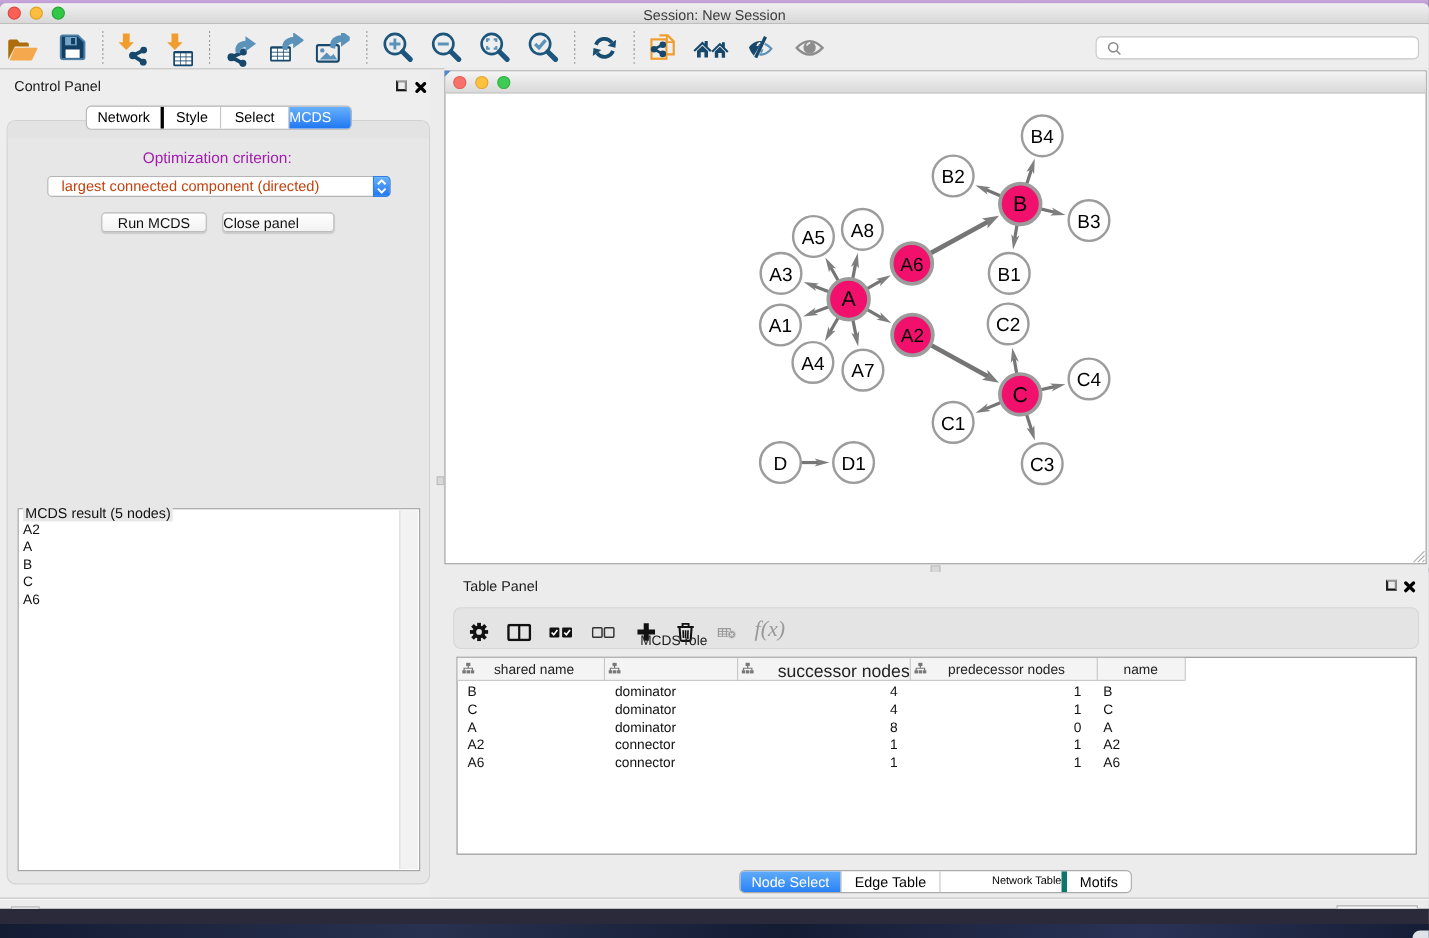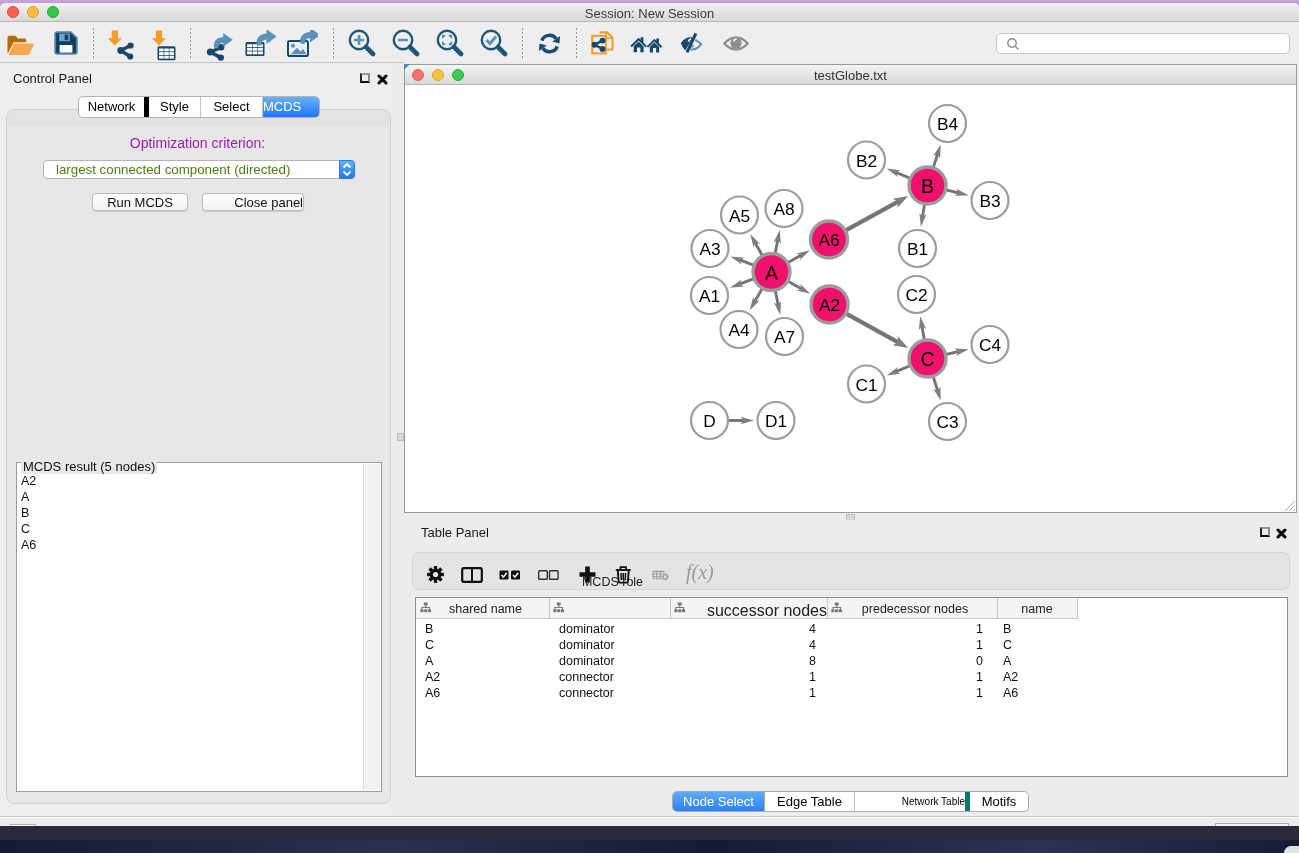--- a/index.html
+++ b/index.html
@@ -146,49 +146,48 @@
     </svg>
 <div class="abs" style="left:0;top:61px;width:391px;height:752px;background:#eeeeee"></div>
 <div class="abs" style="left:13px;top:68px;font-size:13px;color:#1a1a1a">Control Panel</div>
 <div class="abs" style="left:360px;top:70px;width:10px;height:10px;border-top:2px solid #999;border-left:2px solid #222;border-right:2px solid #888;border-bottom:2px solid #111"></div>
 <svg class="abs" style="left:377px;top:71px" width="11" height="11" viewBox="0 0 11 11">
       <path d="M2 2 L9 9 M9 2 L2 9" stroke="#000" stroke-width="3" stroke-linecap="round"></path>
     </svg>
 <div class="abs" style="left:6px;top:106px;width:385px;height:695px;background:#e7e7e7;border:1px solid #d2d2d2;border-radius:8px"></div>
 <div class="abs" style="left:7px;top:107px;width:383px;height:16px;background:#e3e3e3;border-radius:8px 8px 0 0"></div>
 <div class="abs" style="left:78px;top:93px;width:242px;height:22px;background:#fff;border:1px solid #b4b4b4;border-radius:5px;overflow:hidden;display:flex">
-<div style="width:70px;border-right:5px solid #000000;text-align:center;font-size:13px;line-height:20px">Network</div>
+<div style="width:70px;border-right:3px solid #000000;text-align:center;font-size:13px;line-height:20px">Network</div>
 <div style="width:52px;border-right:1px solid #c4c4c4;text-align:center;font-size:13px;line-height:20px">Style</div>
 <div style="width:62px;border-right:1px solid #c4c4c4;text-align:center;font-size:13px;line-height:20px">Select</div>
 <div style="flex:1;background:linear-gradient(#67b1fb,#2077f2);color:#fff;font-size:13px;line-height:20px">MCDS</div>
 </div>
 <div class="abs" style="left:0;top:132px;width:395px;text-align:center;font-size:14px;color:#a21caf">Optimization criterion:</div>
 <div class="abs" style="left:43px;top:157px;width:312px;height:19px;background:#fff;border:1px solid #b5b5b5;border-radius:4px"></div>
-<div class="abs" style="left:56px;top:159px;font-size:13.3px;color:#4d7c0f">largest connected component (directed)</div>
+<div class="abs" style="left:56px;top:159px;font-size:13.3px;color:#c2410c">largest connected component (directed)</div>
 <div class="abs" style="left:339px;top:157px;width:16px;height:19px;background:linear-gradient(#67b1fb,#2077f2);border-radius:0 4px 4px 0;border:1px solid #2f7de8"></div>
 <svg class="abs" style="left:341px;top:159px" width="12" height="15" viewBox="0 0 12 15">
       <path d="M2.5 5.5 L6 2 L9.5 5.5" fill="none" stroke="#fff" stroke-width="1.8"></path>
       <path d="M2.5 9.5 L6 13 L9.5 9.5" fill="none" stroke="#fff" stroke-width="1.8"></path>
     </svg>
 <div class="abs" style="left:92px;top:190px;width:96px;height:18px;background:linear-gradient(#fff,#f2f2f2);border:1px solid #bcbcbc;border-radius:4px;text-align:center;font-size:13px;line-height:17px;color:#111;box-shadow:0 1px 1px rgba(0,0,0,0.12)">Run MCDS</div>
-<div class="abs" style="left:202px;top:190px;width:102px;height:18px;background:linear-gradient(#fff,#f2f2f2);border:1px solid #bcbcbc;border-radius:4px;text-align:right;font-size:13px;line-height:17px;color:#111;box-shadow:0 1px 1px rgba(0,0,0,0.12)">Close panel</div>
+<div class="abs" style="left:202px;top:190px;width:102px;height:18px;background:linear-gradient(#fff,#f2f2f2);border:1px solid #bcbcbc;border-radius:4px;text-align:left;font-size:13px;line-height:17px;color:#111;box-shadow:0 1px 1px rgba(0,0,0,0.12)">Close panel</div>
 <div class="abs" style="left:16px;top:459px;width:366px;height:330px;background:#fff;border:1px solid #9d9d9d"></div>
 <div class="abs" style="left:21px;top:456px;background:#e7e7e7;padding:0 2px;font-size:13px;color:#111">MCDS result (5 nodes)</div>
 <div class="abs" style="left:363px;top:461px;width:17px;height:326px;background:#f2f2f2;border-left:1px solid #dcdcdc"></div>
 <div class="abs" style="left:21px;top:471px;font-size:12.5px;color:#111">A2</div>
 <div class="abs" style="left:21px;top:487px;font-size:12.5px;color:#111">A</div>
 <div class="abs" style="left:21px;top:503px;font-size:12.5px;color:#111">B</div>
 <div class="abs" style="left:21px;top:519px;font-size:12.5px;color:#111">C</div>
 <div class="abs" style="left:21px;top:535px;font-size:12.5px;color:#111">A6</div>
 <div class="abs" style="left:391px;top:61px;width:13px;height:752px;background:#ececec"></div>
 <div class="abs" style="left:397px;top:430px;width:7px;height:8px;background:#d8d8d8;border:1px solid #bdbdbd"></div>
 <div class="abs" style="left:404px;top:58px;width:895px;height:455px;background:#ececec"></div>
 <div class="abs" style="left:404px;top:61px;width:893px;height:449px;background:#fff;border:1px solid #9a9a9a"></div>
 <div class="abs" style="left:405px;top:62px;width:891px;height:20px;background:linear-gradient(#f4f4f4,#d9d9d9);border-bottom:1px solid #b5b5b5"></div>
-<div class="abs" style="left:405px;top:65px;width:891px;height:14px;text-align:center;font-size:13px;color:#333">testGlobe.txt</div>
 <span style="position:absolute;left:412px;top:66px;width:12px;height:12px;border-radius:50%;background:#f9716a;border:1px solid #e15d55;box-sizing:border-box"></span>
     <span style="position:absolute;left:432px;top:66px;width:12px;height:12px;border-radius:50%;background:#fdc13e;border:1px solid #dfa62c;box-sizing:border-box"></span>
     <span style="position:absolute;left:452px;top:66px;width:12px;height:12px;border-radius:50%;background:#3ecb53;border:1px solid #32ae43;box-sizing:border-box"></span>
 <svg class="abs" style="left:404px;top:61px" width="6" height="6" viewBox="0 0 6 6">
       <path d="M0 0 L6 0 L0 6 Z" fill="#4f86d0"></path>
     </svg>
 <svg class="abs" style="left:1283px;top:496px" width="13" height="13" viewBox="0 0 13 13">
       <g stroke="#aaa" stroke-width="1">
         <line x1="12" y1="2" x2="2" y2="12"></line>
         <line x1="12" y1="6" x2="6" y2="12"></line>

